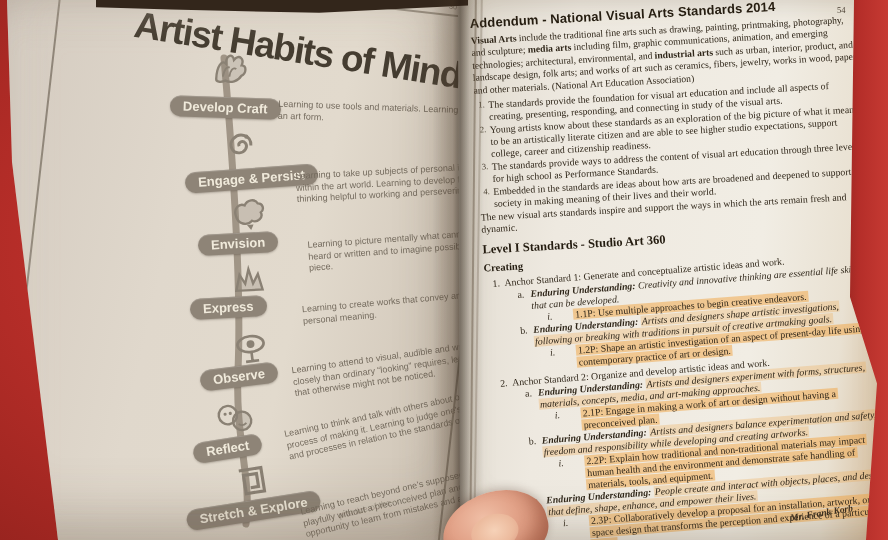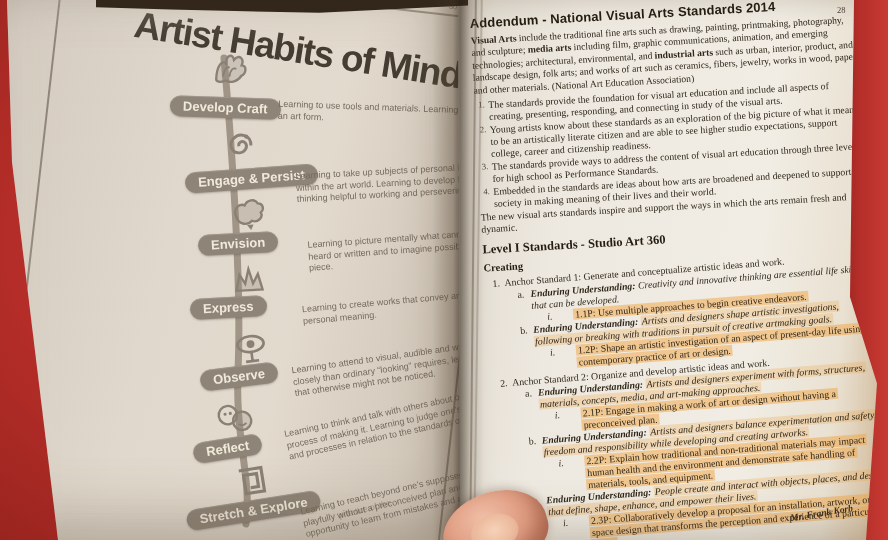--- a/index.html
+++ b/index.html
@@ -134,21 +134,21 @@
             <path d="M8 7 H25 V25 H11 V11 H21 V21 H15" fill="none" stroke="#8a8174" stroke-width="2.4"></path>
           </svg></div>
         <div class="habit-pill" style="left: 186px; top: 500px; transform: rotate(-9deg);">Stretch &amp; Explore</div>
         <div class="habit-desc" style="left: 300px; top: 477px; width: 262px; transform: rotate(-13deg);">Learning to reach beyond one's supposed limitations, to explore playfully without a preconceived plan and to embrace the opportunity to learn from mistakes and accidents.</div>
       </div>
     <div id="pageno-left">30</div>
     <div id="fragment">practice of the</div>
   </div>
 
   <div id="right-page">
-    <div id="pageno-right">28</div>
+    <div id="pageno-right">54</div>
     <div id="rp-content">
       <div id="rp-heading">Addendum - National Visual Arts Standards 2014</div>
       <p id="rp-intro"><b>Visual Arts</b><span> include the traditional fine arts such as drawing, painting, printmaking, photography, and sculpture; </span><b>media arts</b><span> including film, graphic communications, animation, and emerging technologies; architectural, environmental, and </span><b>industrial arts</b><span> such as urban, interior, product, and landscape design, folk arts; and works of art such as ceramics, fibers, jewelry, works in wood, paper, and other materials. (National Art Education Association)</span></p>
       <div id="rp-points">
           <div class="pt-row">
             <span class="n">1.</span>
             <span class="t">The standards provide the foundation for visual art education and include all aspects of creating, presenting, responding, and connecting in study of the visual arts.</span>
           </div>
           <div class="pt-row">
             <span class="n">2.</span>

